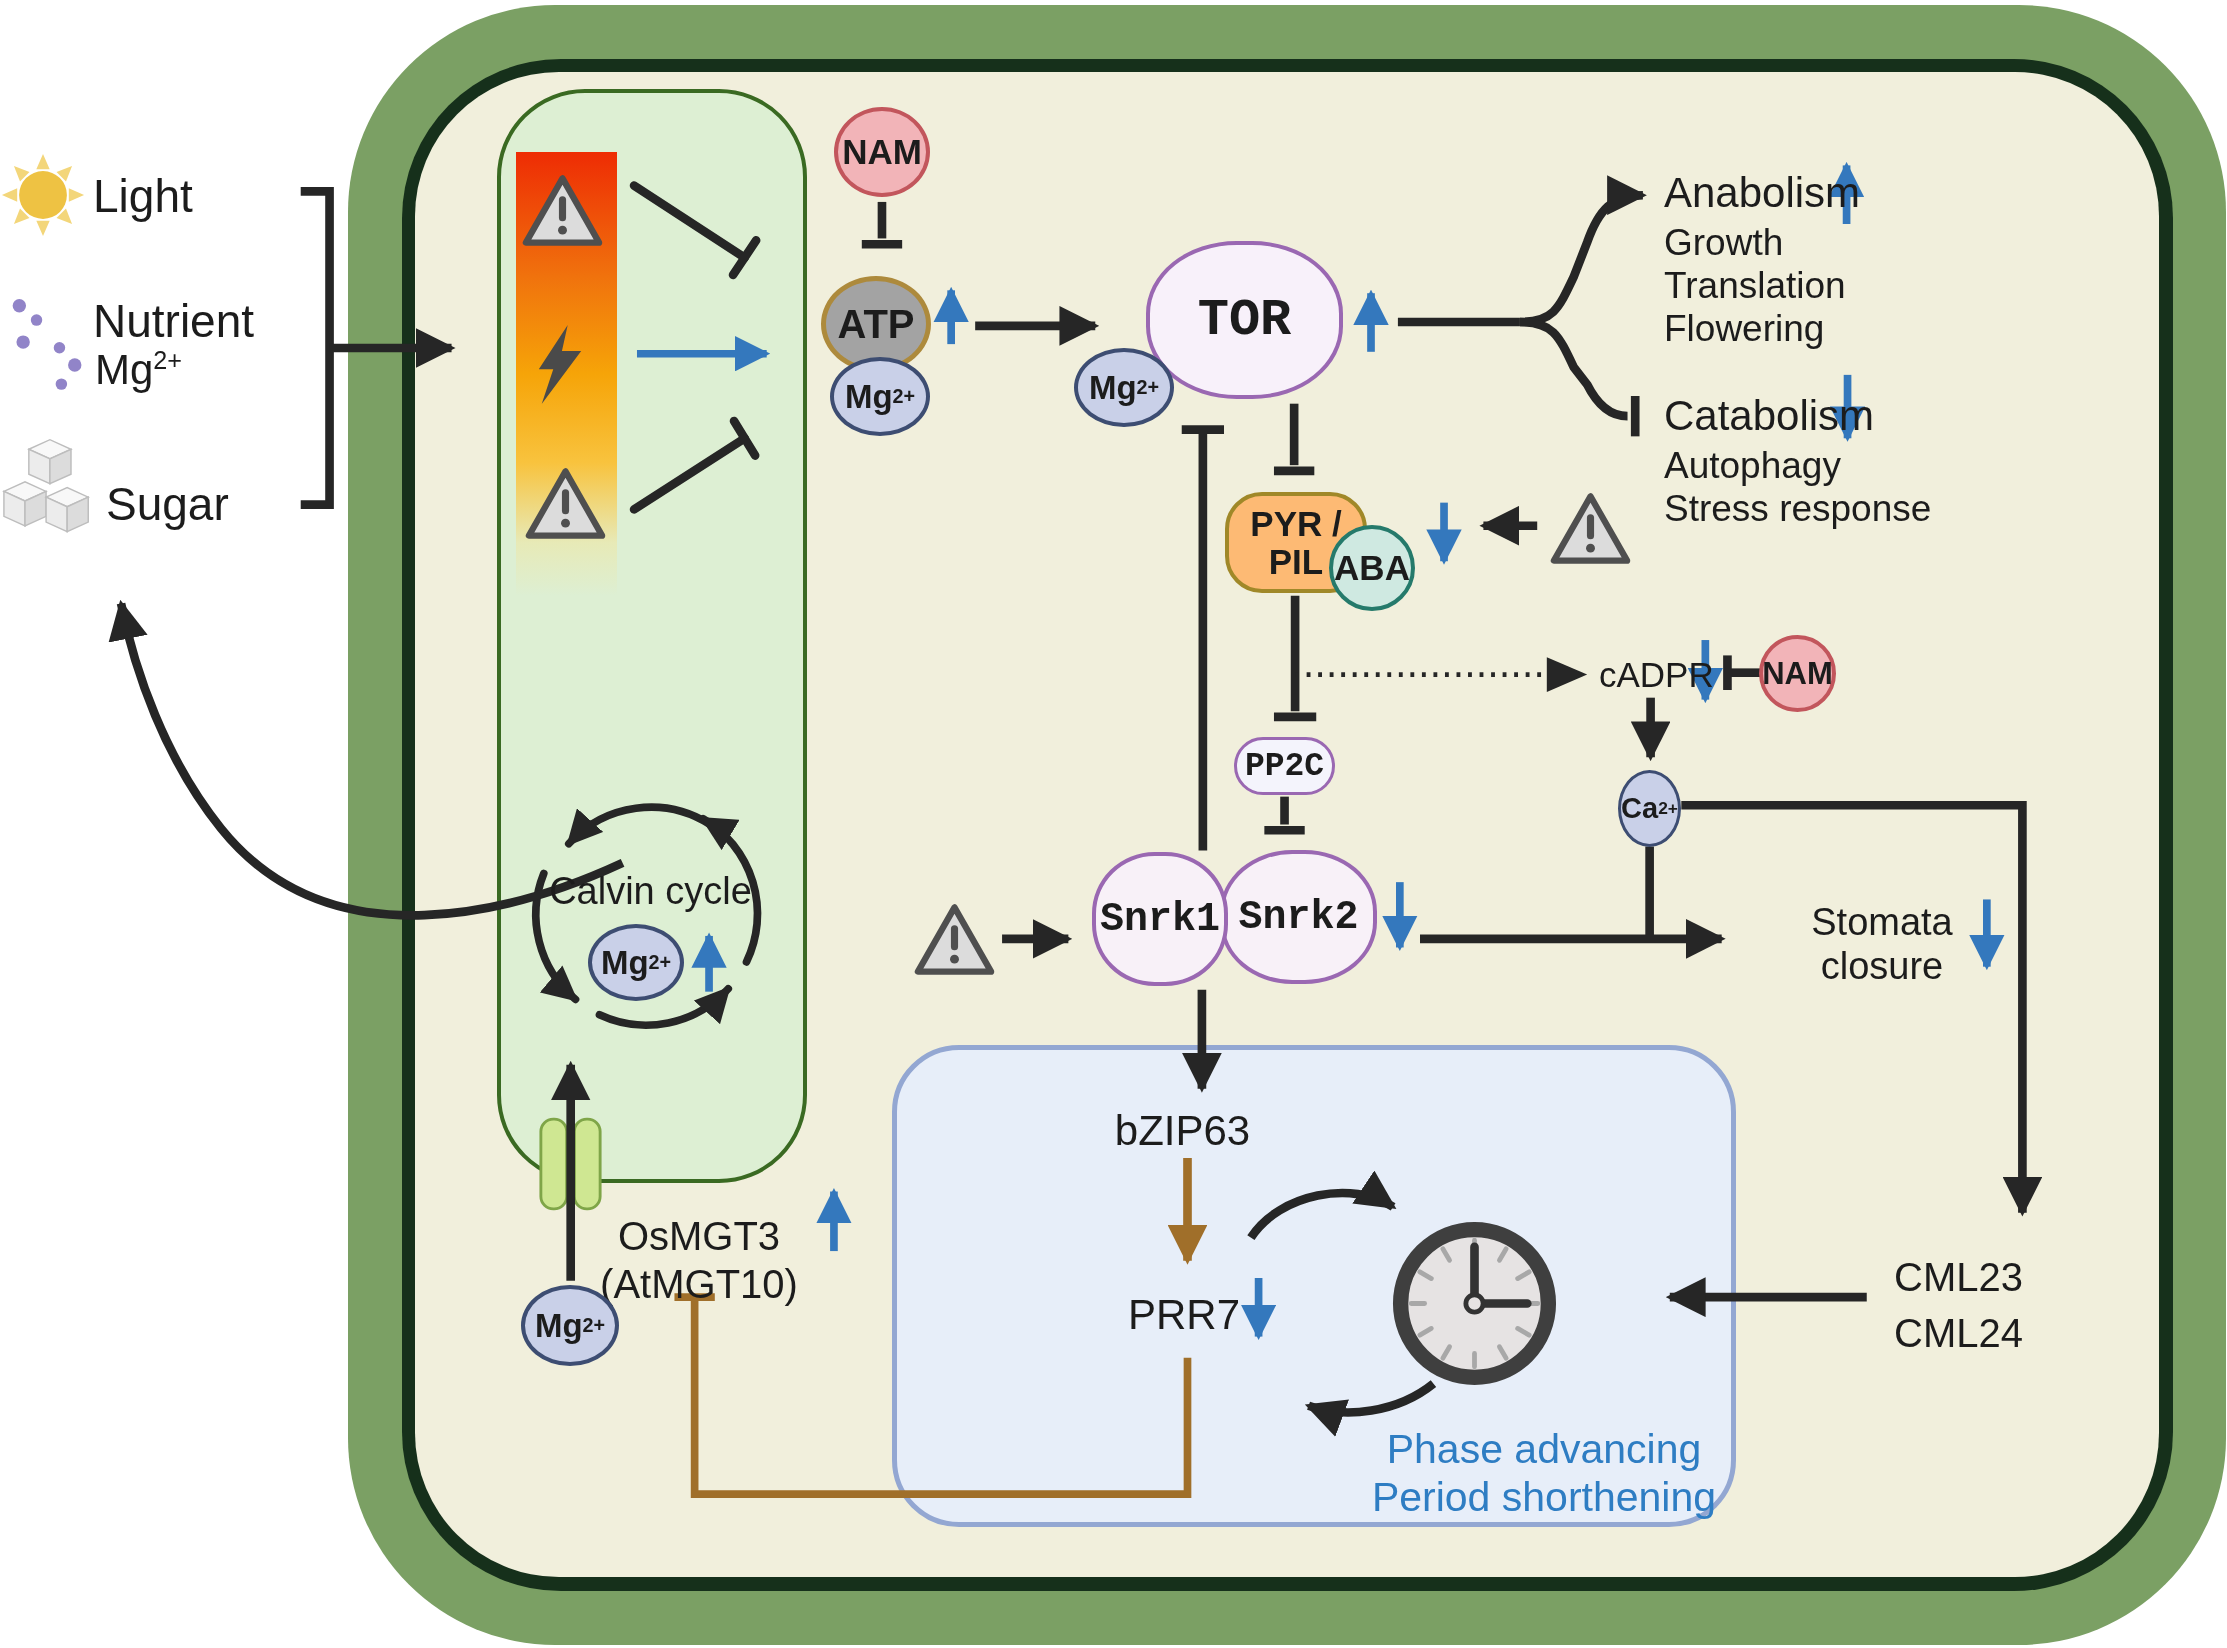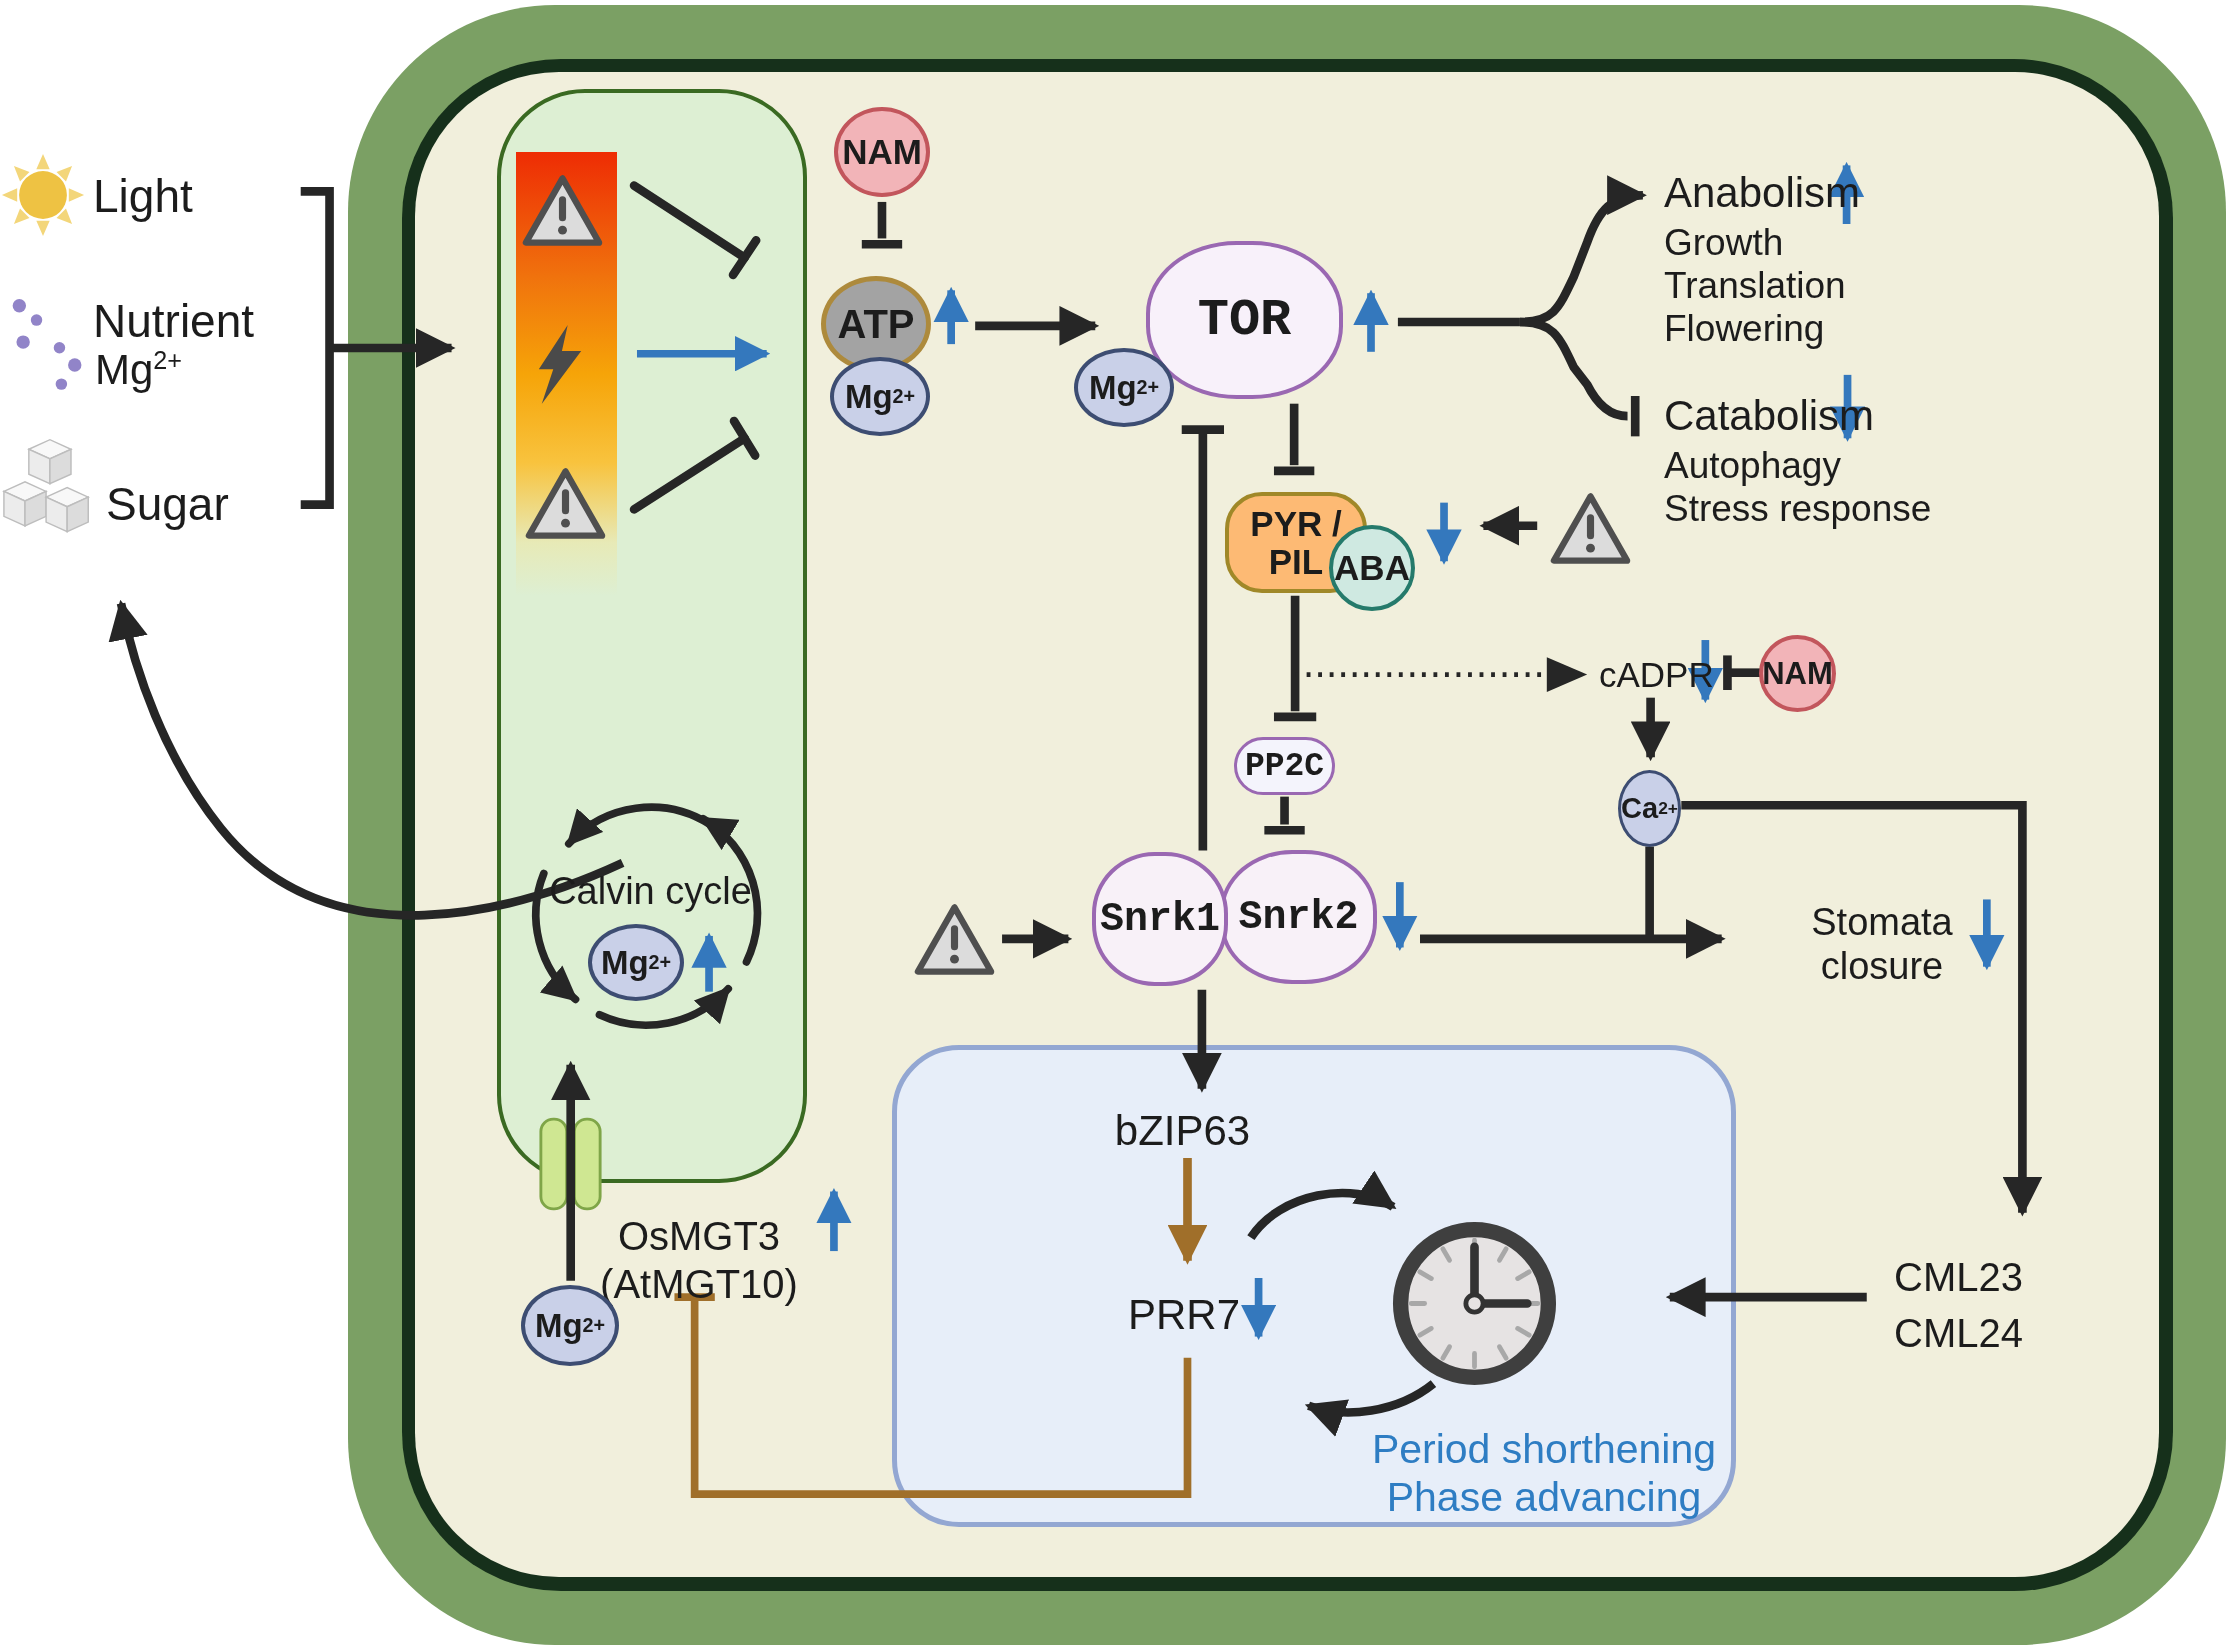--- a/index.html
+++ b/index.html
@@ -302,22 +302,22 @@
       <div>closure</div>
   </div>
   <div class="abs lbl" style="left:1894px;top:1249px;font-size:40px;line-height:56px">
     <div>CML23</div>
       <div>CML24</div>
   </div>
 
   <div class="abs lbl center" style="left:1103px;top:1107px;width:159px;font-size:42px">bZIP63</div>
   <div class="abs lbl center" style="left:1112px;top:1291px;width:144px;font-size:42px">PRR7</div>
   <div class="abs lbl center blue-text" style="left:1340px;top:1425px;width:408px;font-size:41px;line-height:48px">
-    <div>Period shorthening</div>
-      <div>Phase advancing</div>
+    <div>Phase advancing</div>
+      <div>Period shorthening</div>
   </div>
 
   <div class="abs lbl center" style="left:533px;top:870px;width:235px;font-size:38px">Calvin cycle</div>
   <div class="abs node ellipse ion" style="left:588px;top:924px;width:96px;height:77px">
       <span>Mg</span>
       <sup>2+</sup>
     </div>
   <div class="abs lbl center" style="left:574px;top:1212px;width:250px;font-size:40px;line-height:48px">
     <div>OsMGT3</div>
       <div>(AtMGT10)</div>

